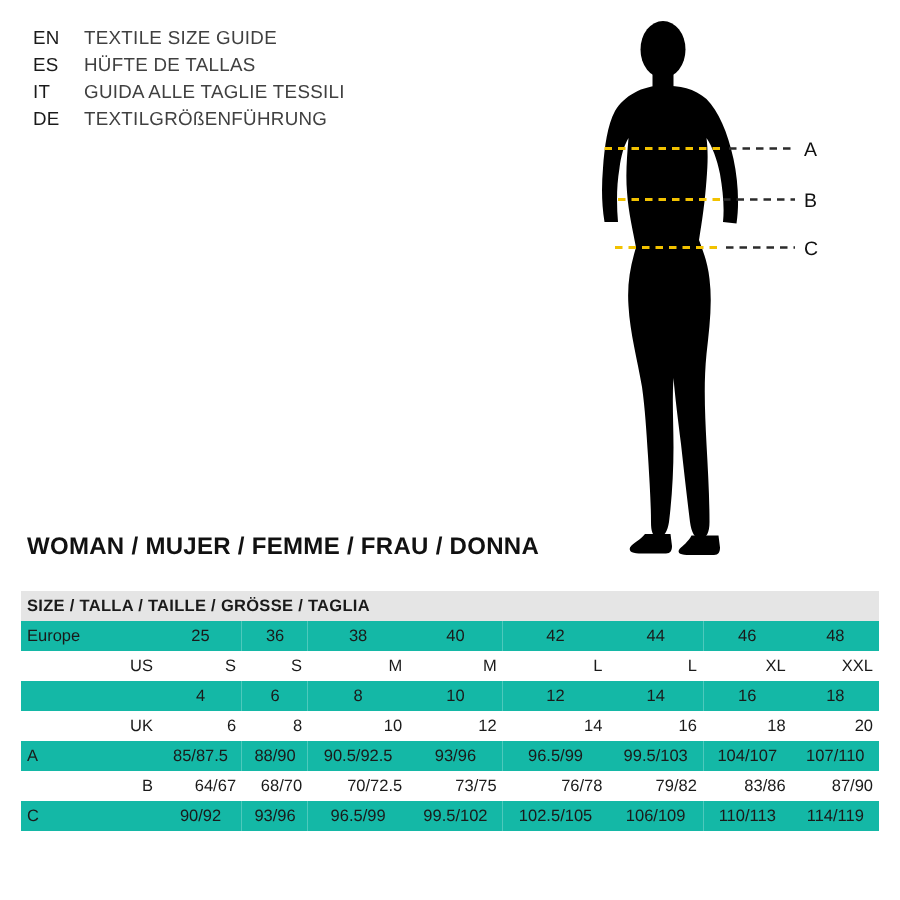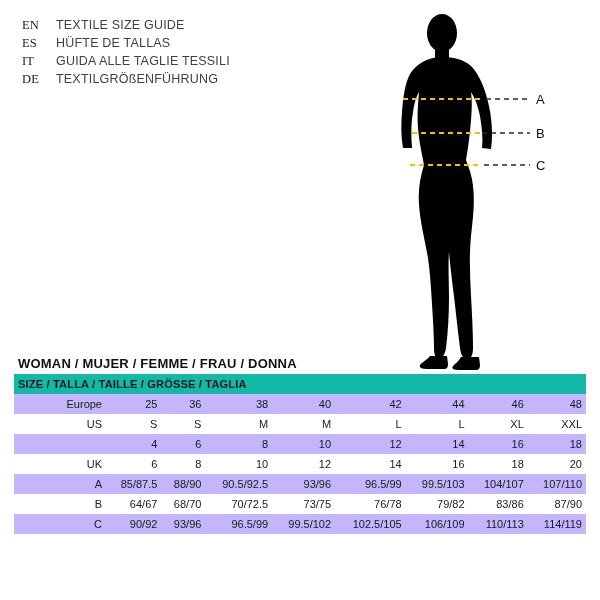--- a/index.html
+++ b/index.html
@@ -32,21 +32,20 @@
     display: flex;
     align-items: baseline;
     height: 18px;
     line-height: 18px;
   }
   .lang-code {
     width: 34px;
     font-size: 12.5px;
     letter-spacing: 0.2px;
     color: #1a1a1a;
-    font-family: Liberation Serif, serif;
   }
   .lang-text {
     font-size: 12.5px;
     letter-spacing: 0.2px;
     color: #404040;
   }
 
   
   .figure-wrap {
     position: absolute;
@@ -60,47 +59,46 @@
   }
 
   
   .table-area {
     position: absolute;
     left: 14px;
     top: 356px;
     width: 572px;
   }
   .woman-title {
-    font-size: 13px;
+    font-size: 16px;
     font-weight: bold;
     color: #111;
     letter-spacing: 0.2px;
-    padding: 0 0 3px 4px;
+    padding: 0 0 20px 4px;
   }
   table.size-table {
     border-collapse: collapse;
     width: 572px;
     font-size: 11px;
     color: #1a1a1a;
   }
   table.size-table td {
     padding: 2px 4px;
     height: 16px;
     line-height: 14px;
     white-space: nowrap;
   }
   tr.hdr td {
-    background: #14b8a6;
+    background: #e5e5e5;
     font-weight: bold;
     font-size: 11px;
     letter-spacing: 0.2px;
   }
   tr.shade td {
-    background: #c4b5fd;
-    text-align: right;
+    background: #14b8a6;
   }
   tr.plain td {
     background: #ffffff;
     text-align: right;
   }
   td.lbl {
     text-align: left;
     width: 84px;
     padding-left: 6px;
   }

